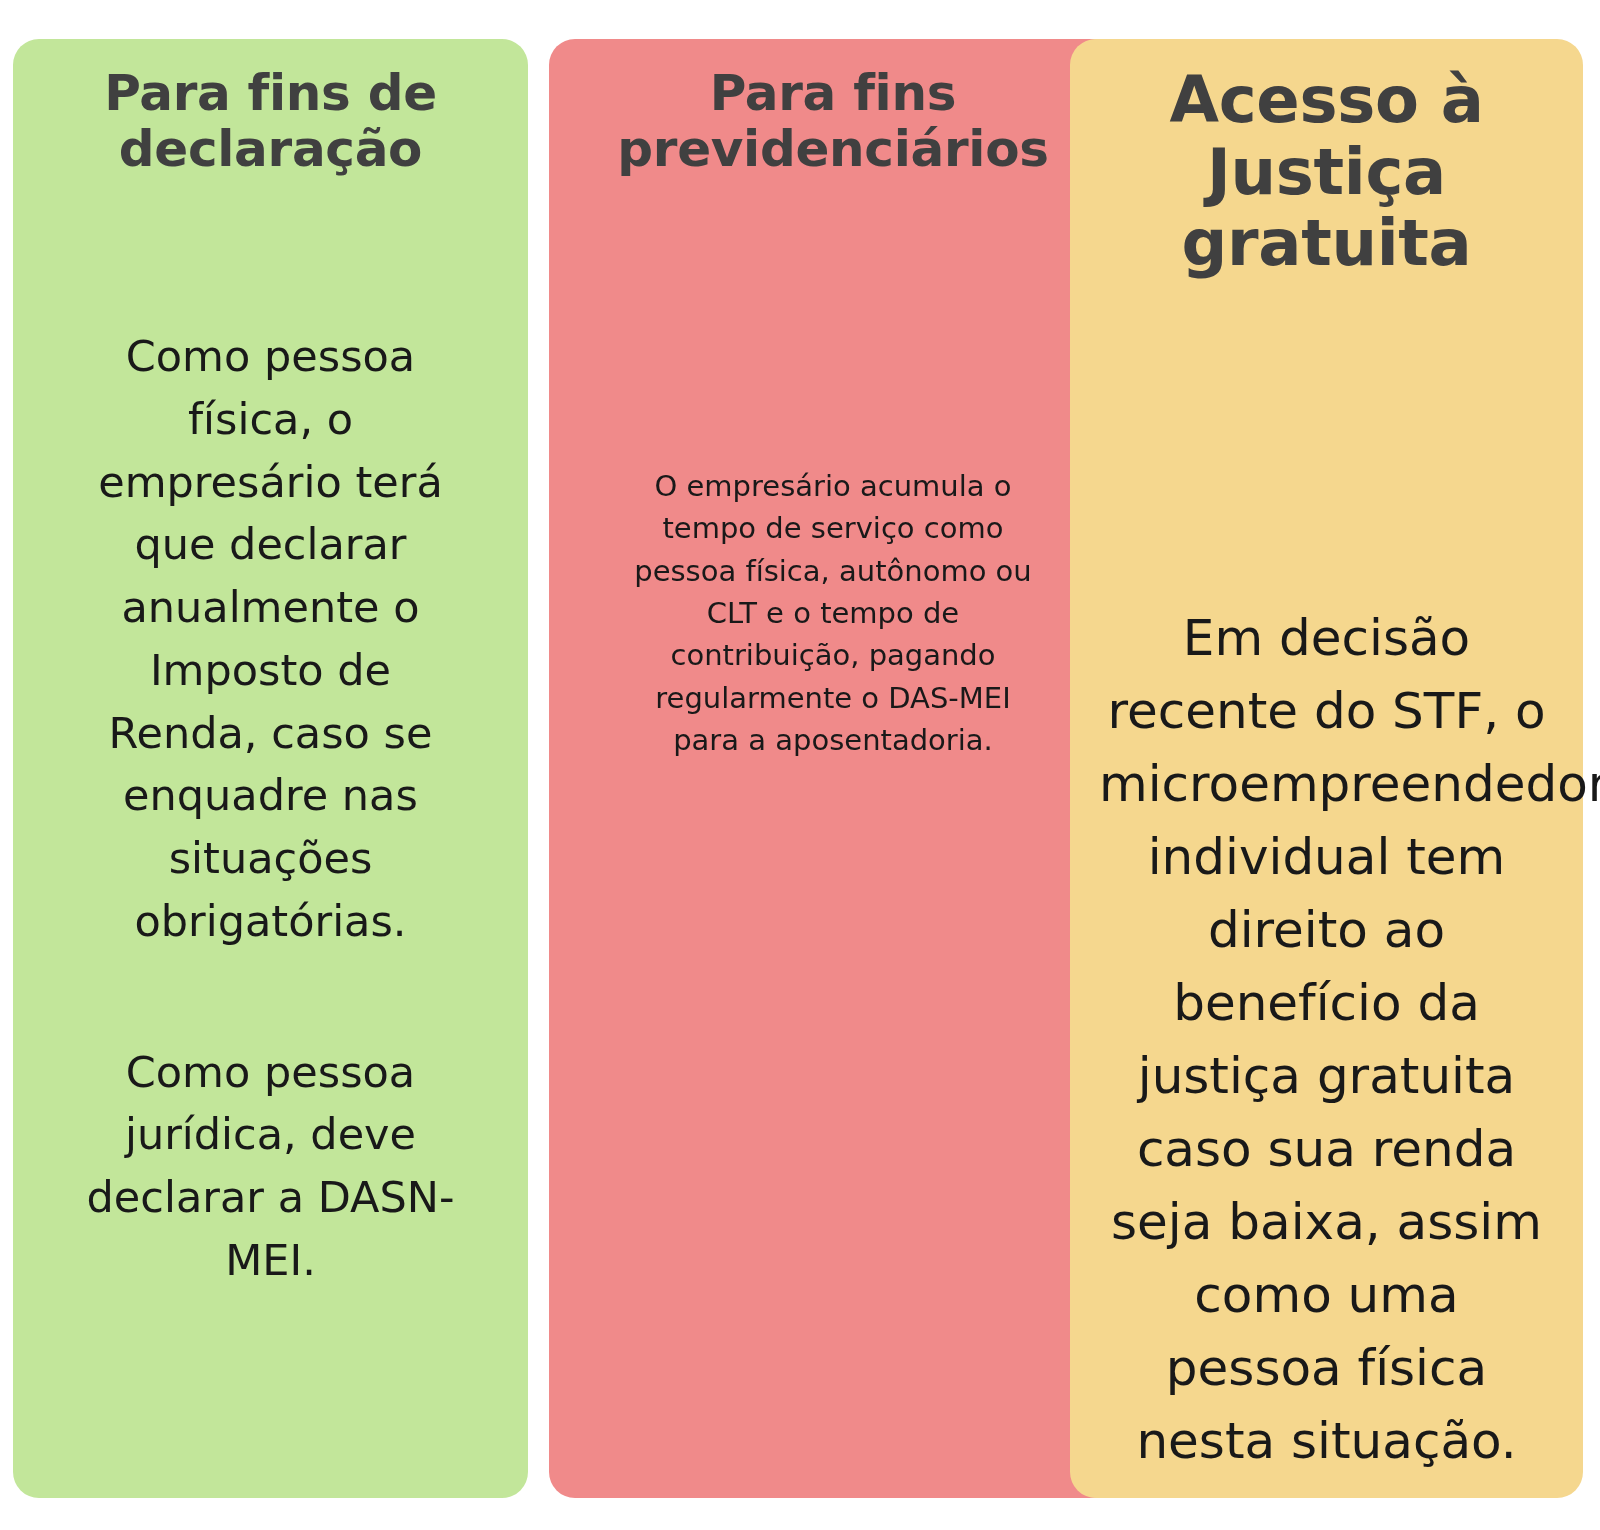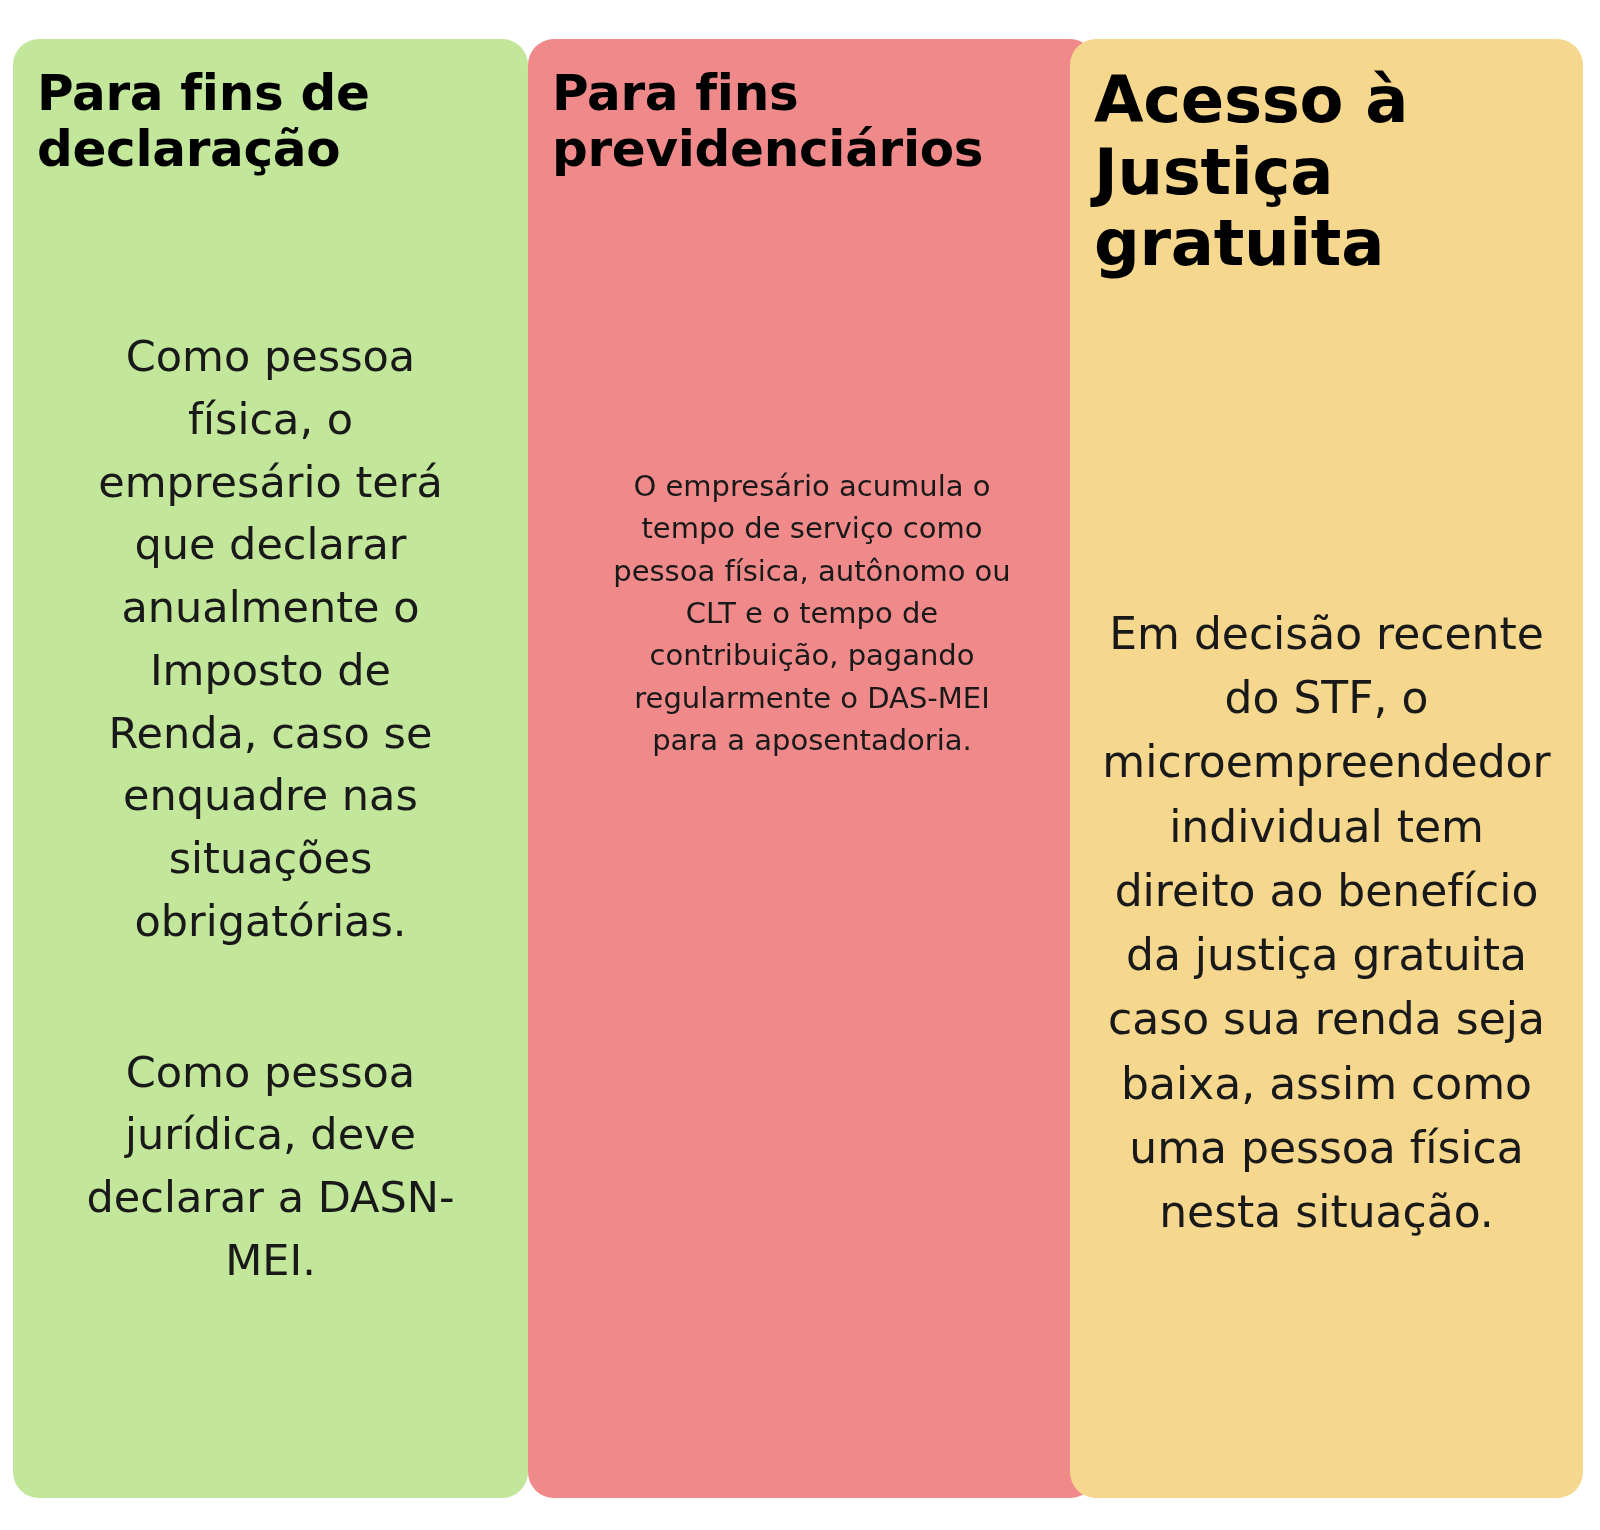--- a/index.html
+++ b/index.html
@@ -28,30 +28,30 @@
     height: 1459px;
     border-radius: 26px;
     box-sizing: border-box;
     padding: 26px 24px 30px 24px;
     display: flex;
     flex-direction: column;
     align-items: center;
   }
 
   .card-green  { left: 13px;   width: 515px; }
-  .card-pink   { left: 528px;  width: 568px; }
+  .card-pink   { left: 549px;  width: 568px; }
   .card-yellow { left: 1070px; width: 513px; }
 
   .card-title {
     font-family: "DejaVu Sans", "Liberation Sans", sans-serif;
     font-weight: bold;
     font-size: 50px;
     line-height: 1.12;
-    color: #000000;
-    text-align: left;
+    color: #404040;
+    text-align: center;
     letter-spacing: -0.3px;
     margin: 0;
     width: 100%;
     white-space: pre-line;
   }
 
   .card-title-wide {
     font-size: 64px;
   }
 
@@ -80,21 +80,21 @@
     margin-top: 88px;
   }
 
   
   .green-body  { margin-top: 148px; width: 392px; font-size: 43px; }
   .pink-body   { margin-top: 288px; width: 420px; font-size: 43px; }
   .yellow-body { margin-top: 322px; width: 455px; font-size: 43px; }
 
   .green-body .body-text  { font-size: 43px; }
   .pink-body .body-text   { font-size: 29px; }
-  .yellow-body .body-text { font-size: 44px; }
+  .yellow-body .body-text { font-size: 50px; }
 </style>
 </head>
 <body style="background-color: rgb(255, 255, 255);">
 
 <div class="board">
 
   <section class="card card-green" style="background-color: rgb(194, 230, 154); color: rgb(25, 25, 25);">
     <h2 class="card-title">Para fins de declaração</h2>
     <div class="body-block green-body">
       <p class="body-text">Como pessoa física, o empresário terá que declarar anualmente o Imposto de Renda, caso se enquadre nas situações obrigatórias.</p>

